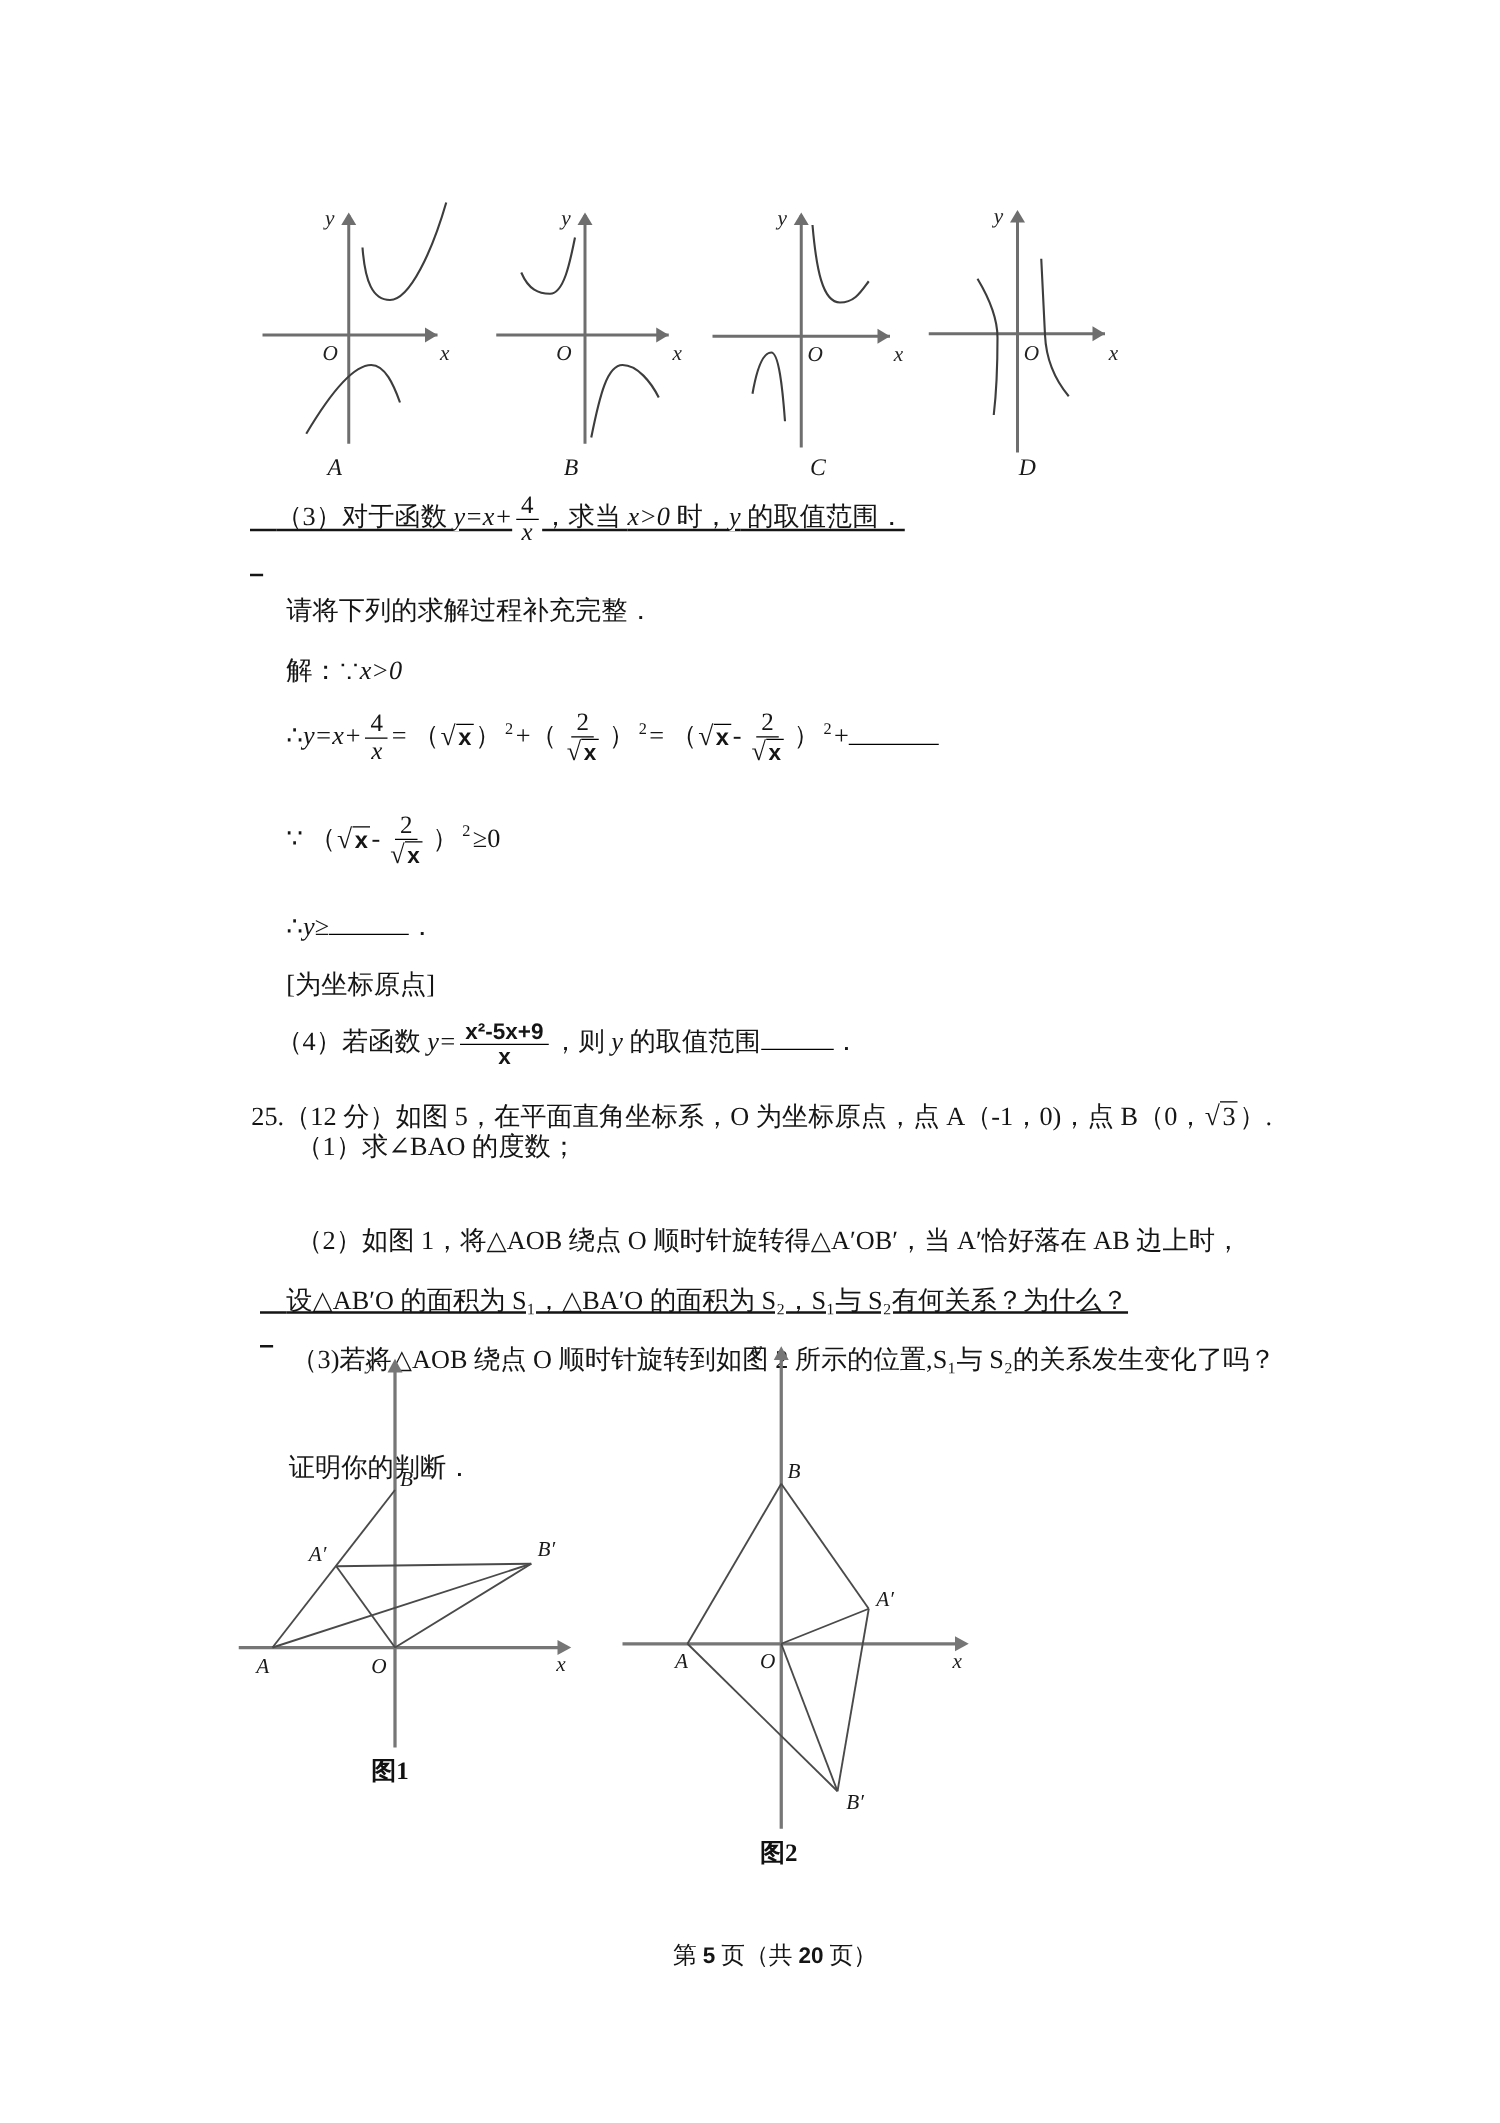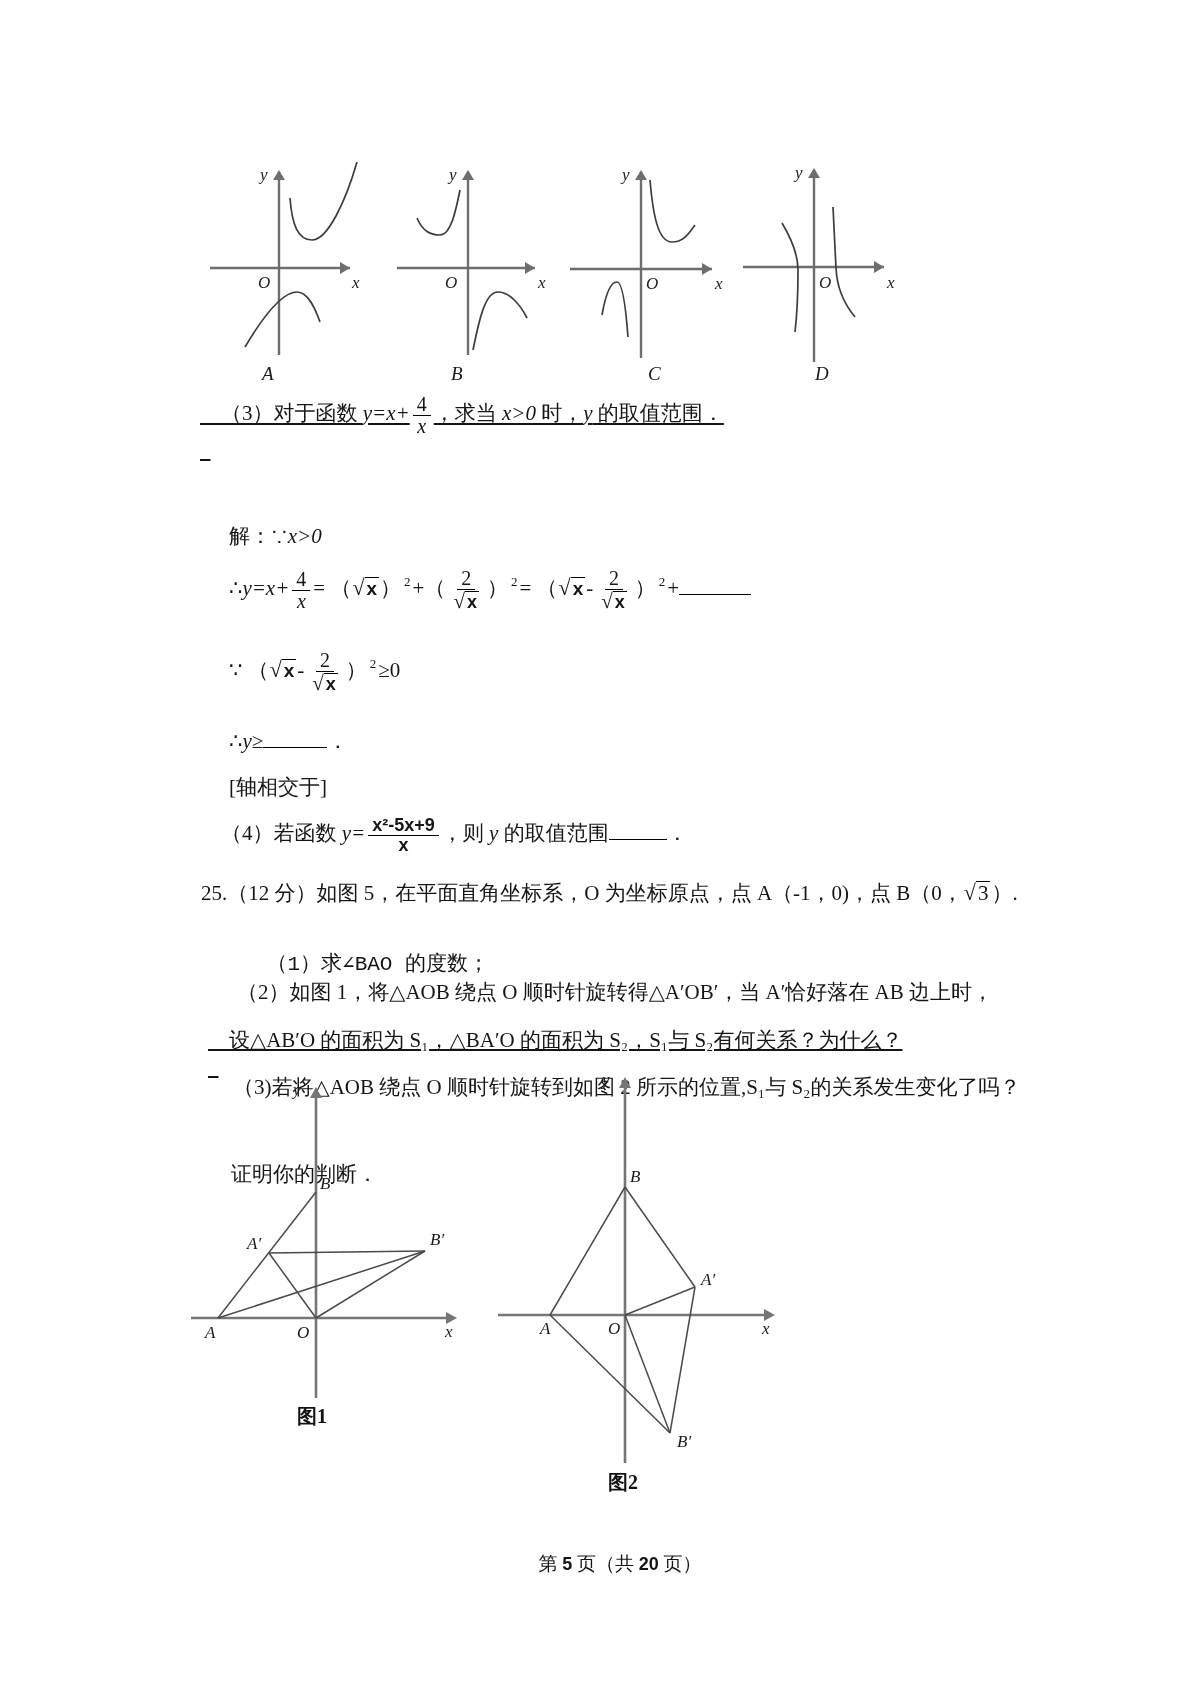--- a/index.html
+++ b/index.html
@@ -105,50 +105,53 @@
     <text class="axlab" x="66" y="38">y</text>
     <text class="axlab" x="90" y="148">O</text>
     <text class="axlab" x="158" y="148">x</text>
     <text class="optlab" x="86" y="240">D</text>
   </svg>
 
   <div class="tline" style="left:200px;top:368px;text-decoration:underline;">
     <span>（3）对于函数 </span><span class="it">y=x+</span><span class="frac"><span class="num">4</span><span class="den it">x</span></span><span>，求当 </span><span class="it">x&gt;0</span><span> 时，</span><span class="it">y</span><span> 的取值范围．</span>
   </div>
 
+  <div class="tline" style="left:208px;top:449px;">
+    <span>请将下列的求解过程补充完整．</span>
+  </div>
 
   <div class="tline" style="left:208px;top:497px;">
     <span>解：∵</span><span class="it">x&gt;0</span>
   </div>
 
   <div class="tline" style="left:208px;top:542px;">
     <span>∴</span><span class="it">y=x+</span><span class="frac"><span class="num">4</span><span class="den it">x</span></span><span>=</span> <span>（</span><span class="rad"><span class="rsign">√</span><span class="rcnt">x</span></span><span>）</span><span class="sup">2</span><span>+</span><span>（</span><span class="frac"><span class="num">2</span><span class="den"><span class="rad"><span class="rsign">√</span><span class="rcnt">x</span></span></span></span><span>）</span><span class="sup">2</span><span>=</span> <span>（</span><span class="rad"><span class="rsign">√</span><span class="rcnt">x</span></span><span>-</span><span class="frac"><span class="num">2</span><span class="den"><span class="rad"><span class="rsign">√</span><span class="rcnt">x</span></span></span></span><span>）</span><span class="sup">2</span><span>+</span><span class="blank" style="width:72px;"></span>
   </div>
 
   <div class="tline" style="left:208px;top:624px;">
     <span>∵</span> <span>（</span><span class="rad"><span class="rsign">√</span><span class="rcnt">x</span></span><span>-</span><span class="frac"><span class="num">2</span><span class="den"><span class="rad"><span class="rsign">√</span><span class="rcnt">x</span></span></span></span><span>）</span><span class="sup">2</span><span>≥0</span>
   </div>
 
   <div class="tline" style="left:208px;top:702px;">
     <span>∴</span><span class="it">y</span><span>≥</span><span class="blank" style="width:64px;"></span><span>．</span>
   </div>
 
   <div class="tline" style="left:208px;top:748px;">
-    <span>[轴相交于]</span>
+    <span>[为坐标原点]</span>
   </div>
 
   <div class="tline" style="left:200px;top:790px;">
     <span>（4）若函数 </span><span class="it">y=</span><span class="frac"><span class="num" style="font-family:'Liberation Sans','DejaVu Sans',sans-serif;font-weight:bold;font-size:18px;">x²-5x+9</span><span class="den" style="font-family:'Liberation Sans','DejaVu Sans',sans-serif;font-weight:bold;font-size:18px;">x</span></span><span>，则 </span><span class="it">y</span><span> 的取值范围</span><span class="blank" style="width:58px;"></span><span>．</span>
   </div>
 
   <div class="tline" style="left:180px;top:853px;">
     <span>25.（12 分）如图 5，在平面直角坐标系，O 为坐标原点，点 A（-1，0)，点 B（0，</span><span class="rad light"><span class="rsign">√</span><span class="rcnt">3</span></span><span>）.</span>
   </div>
 
-  <div class="tline" style="left:216px;top:926px;font-family:Liberation Mono, monospace;">
+  <div class="tline" style="left:216px;top:878px;">
     <span>（1）求∠BAO 的度数；</span>
   </div>
 
   <div class="tline" style="left:216px;top:953px;">
     <span>（2）如图 1，将△AOB 绕点 O 顺时针旋转得△A′OB′，当 A′恰好落在 AB 边上时，</span>
   </div>
 
   <div class="tline" style="left:208px;top:1001px;text-decoration:underline;">
     <span>设△AB′O 的面积为 S₁，△BA′O 的面积为 S₂，S₁与 S₂有何关系？为什么？</span>
   </div>

